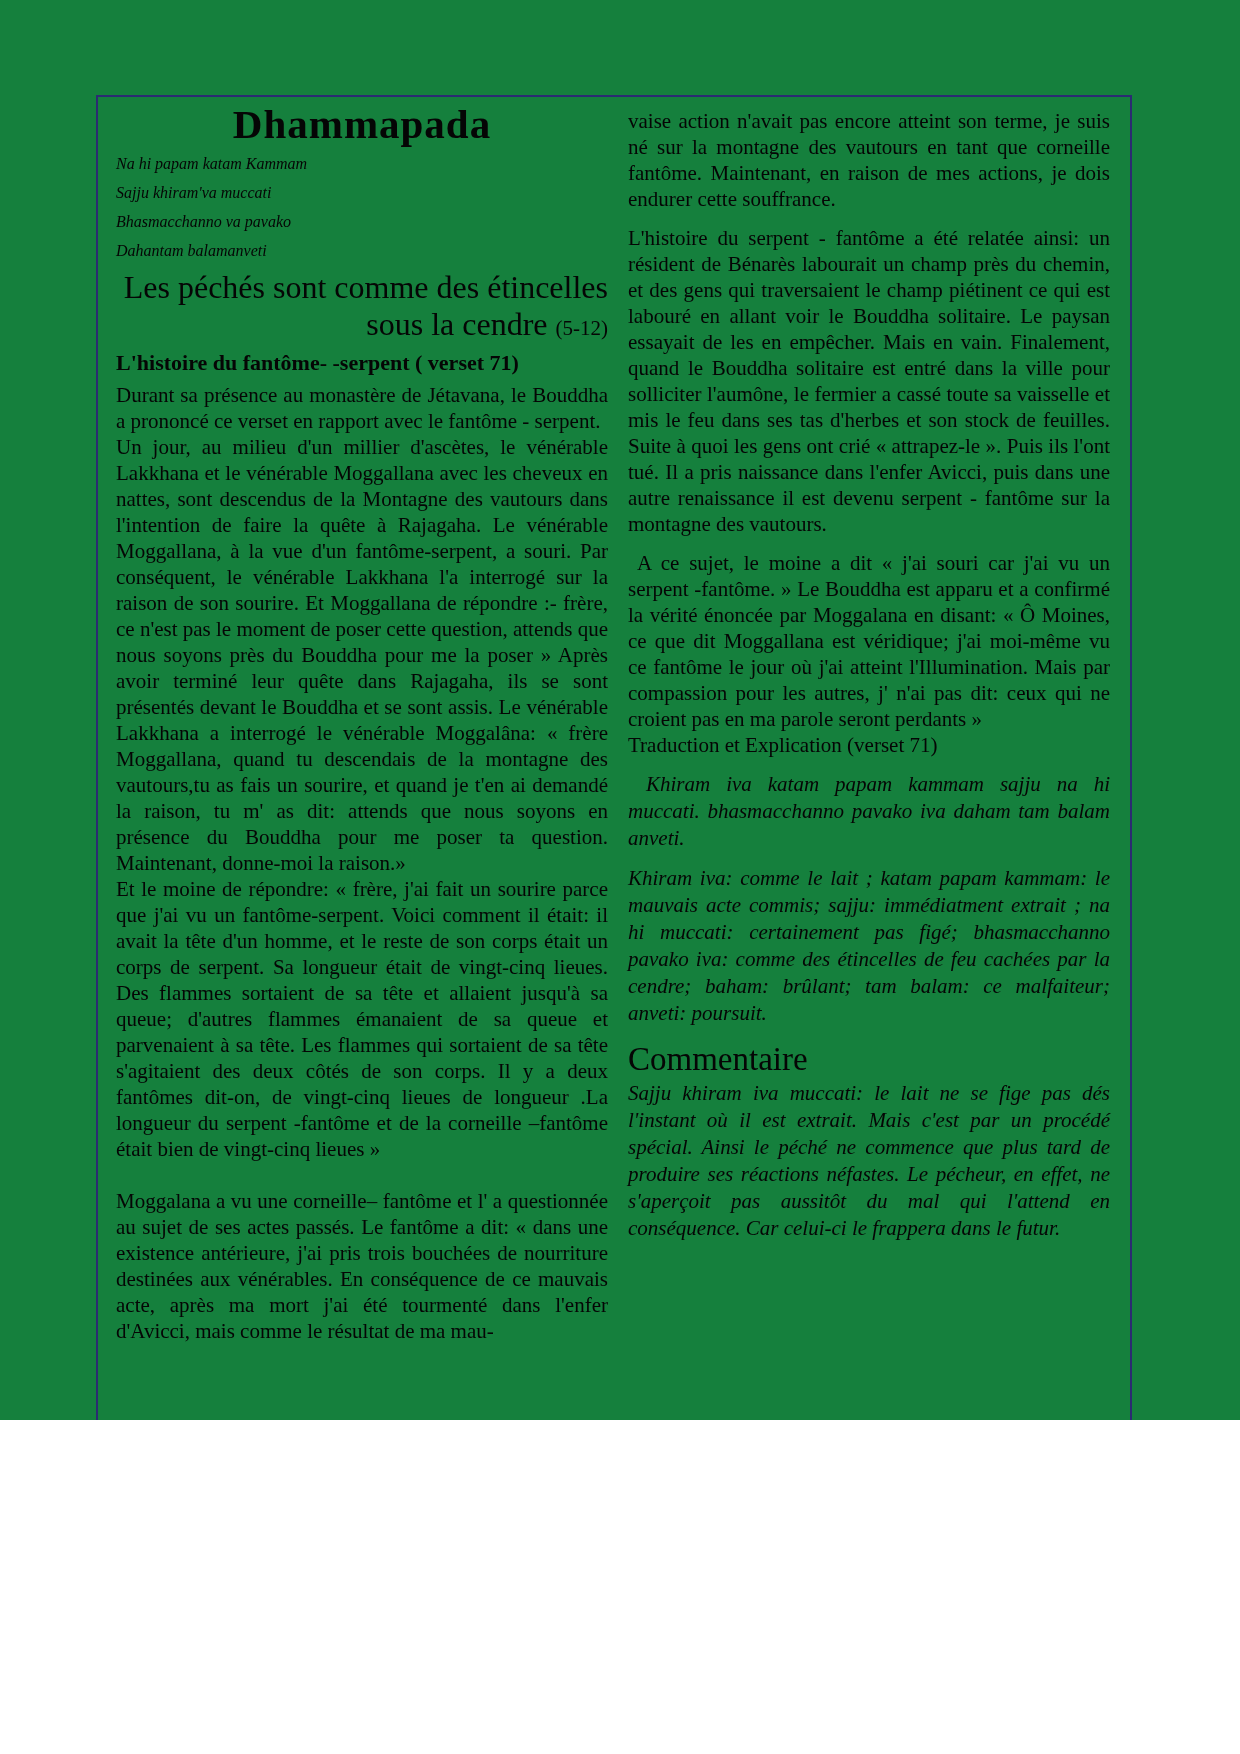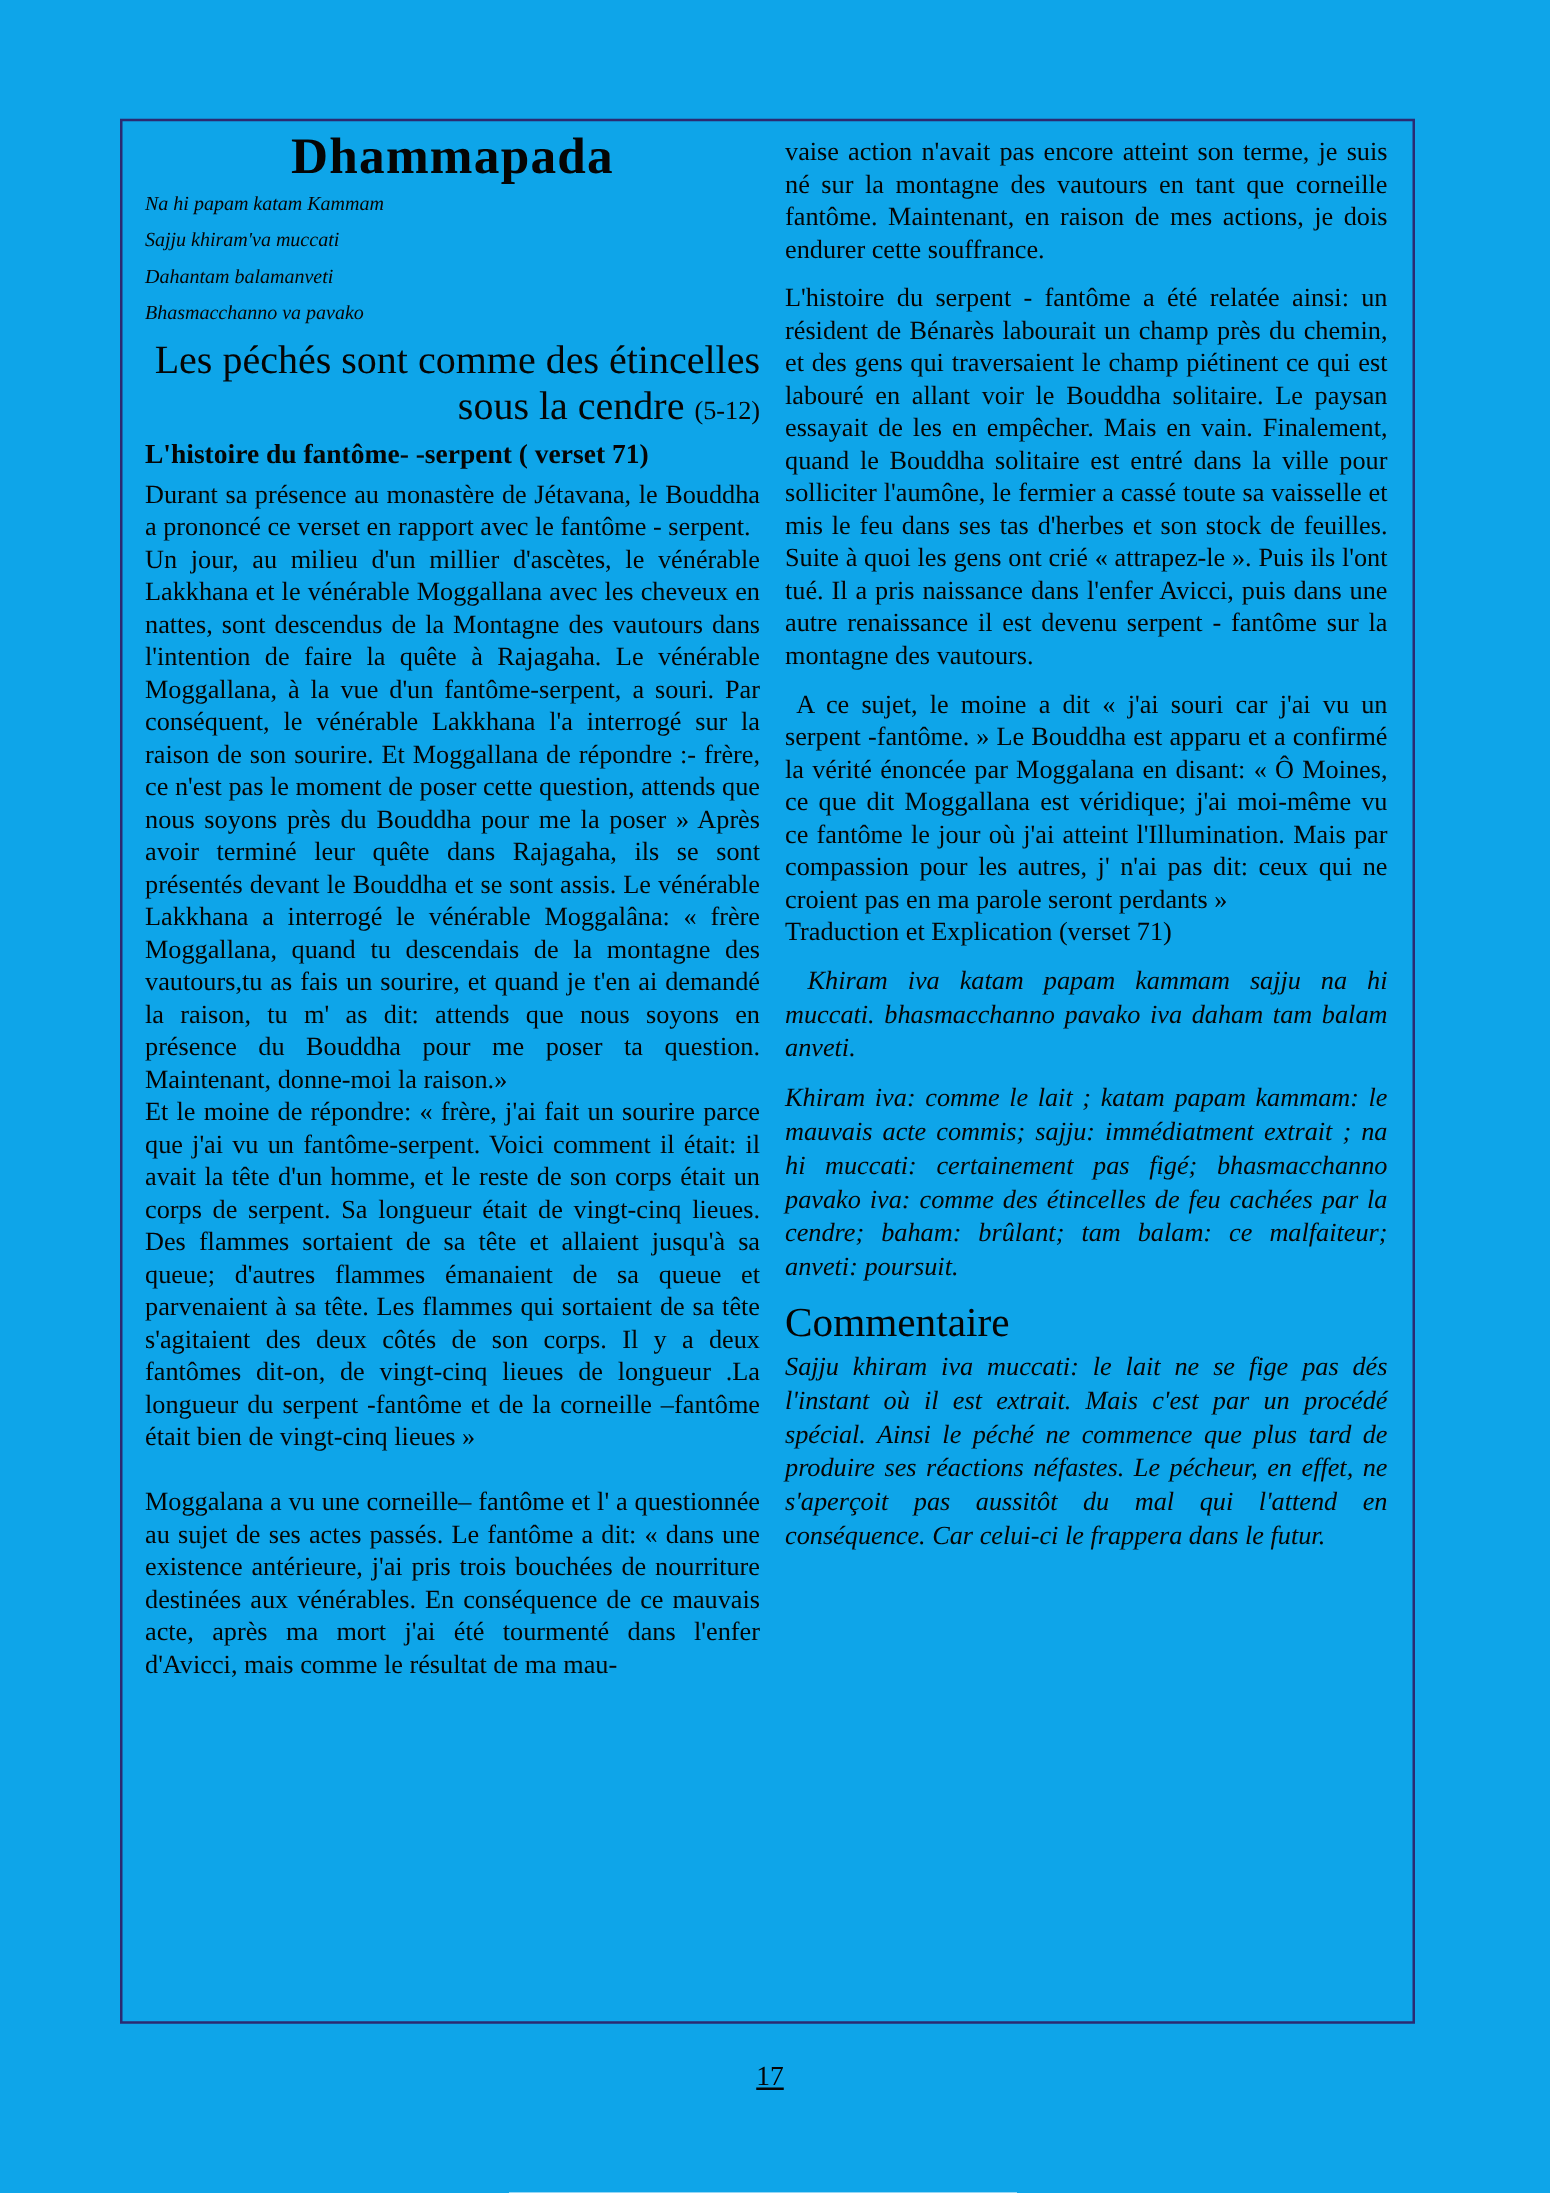--- a/index.html
+++ b/index.html
@@ -1,20 +1,20 @@
 <!DOCTYPE html>
 <html><head>
 <meta charset="utf-8">
 <style>
   html, body { margin: 0; padding: 0; background: #ffffff; }
   .page {
     position: relative;
     width: 1240px;
-    height: 1754px;
-    background: #0ea5e9;
+    height: 1420px;
+    background: #15803d;
     font-family: "Liberation Serif", "DejaVu Serif", serif;
     color: #050505;
     overflow: hidden;
   }
   .page-frame {
     position: absolute;
     left: 96px;
     top: 95px;
     width: 1036px;
     height: 1524px;
@@ -105,22 +105,22 @@
 
 <div class="page">
   <div class="page-frame">
 
     <div class="col col-left">
       <h1 class="masthead">Dhammapada</h1>
 
       <div>
         <div class="verse-line">Na hi papam katam Kammam</div>
         <div class="verse-line">Sajju khiram'va muccati</div>
+        <div class="verse-line">Bhasmacchanno va pavako</div>
         <div class="verse-line">Dahantam balamanveti</div>
-        <div class="verse-line">Bhasmacchanno va pavako</div>
       </div>
 
 
       <h2 class="section-title"><span>Les péchés sont comme des étincelles sous la cendre</span> <span class="section-ref">(5-12)</span></h2>
 
       <h3 class="section-subtitle">L'histoire du fantôme- -serpent ( verset 71)</h3>
 
       <p class="body-para">Durant sa présence au monastère de Jétavana, le Bouddha a prononcé ce verset en rapport avec le fantôme - serpent.</p>
       <p class="body-para">Un jour, au milieu d'un millier d'ascètes, le vénérable Lakkhana et le vénérable Moggallana avec les cheveux en nattes, sont descendus de la Montagne des vautours dans l'intention de faire la quête à Rajagaha. Le vénérable Moggallana, à la vue d'un fantôme-serpent, a souri. Par conséquent, le vénérable Lakkhana  l'a  interrogé sur la raison de son sourire. Et Moggallana de répondre :-  frère, ce n'est pas le moment de poser cette question, attends que nous soyons près du Bouddha pour me la poser » Après avoir terminé leur quête dans Rajagaha, ils se sont présentés devant le Bouddha et se sont assis. Le vénérable Lakkhana a interrogé le vénérable Moggalâna: « frère Moggallana, quand tu descendais de la montagne des vautours,tu as fais un sourire, et quand je t'en ai demandé la raison, tu m' as dit: attends que nous soyons en présence du Bouddha pour me poser ta question. Maintenant, donne-moi la raison.»</p>
       <p class="body-para">Et le moine de répondre:   «  frère, j'ai fait un sourire parce que j'ai vu un fantôme-serpent. Voici comment il était: il avait la tête d'un homme, et le reste de son corps était un corps de serpent. Sa longueur était de vingt-cinq lieues. Des flammes sortaient de sa tête et allaient jusqu'à sa queue; d'autres flammes émanaient de sa queue et parvenaient à sa tête. Les flammes qui sortaient  de sa tête s'agitaient des deux côtés de son corps. Il y a deux fantômes dit-on, de vingt-cinq lieues de longueur .La longueur du serpent -fantôme et de la corneille –fantôme était bien de vingt-cinq lieues »</p>

